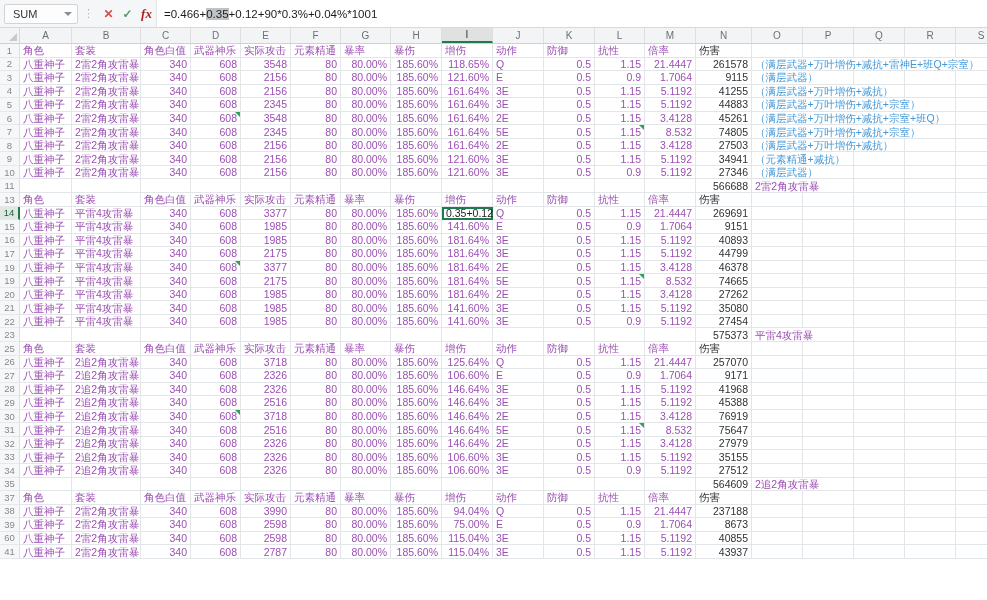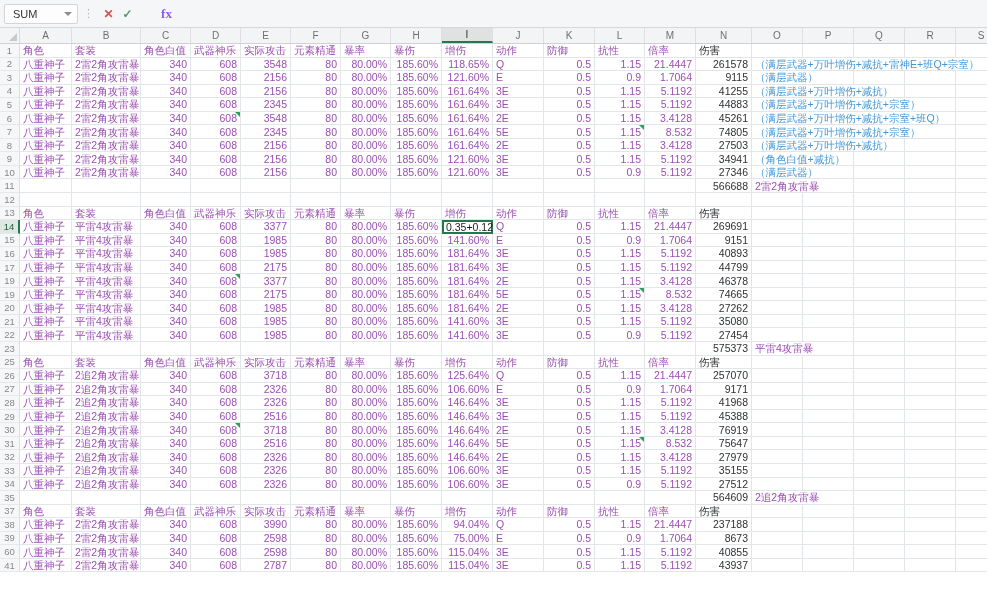--- a/index.html
+++ b/index.html
@@ -25,21 +25,21 @@
     border-right: 4px solid transparent; border-top: 4px solid #8a8d90;
   }
   .dots { color: #b2b5b8; font-size: 11px; margin: 0 5px; user-select: none; }
   .fb-btn {
     width: 19px; height: 19px; border: none; background: transparent;
     display: flex; align-items: center; justify-content: center;
     font-size: 12px; cursor: default;
   }
   .fb-cancel { color: #d4504c; font-weight: bold; }
   .fb-confirm { color: #4d9e63; font-weight: bold; }
-  .fb-fx { font-family: "Liberation Serif", serif; font-weight: bold; color: #8b5cf6; font-size: 13px; margin-left: 20px; }
+  .fb-fx { font-family: "Liberation Serif", serif; font-style: italic; font-weight: bold; color: #b91c1c; font-size: 13px; }
   .formula-input {
     flex: 1; height: 100%; background: #ffffff; border-left: 1px solid #e2e3e5;
     display: flex; align-items: center; padding-left: 7px;
     font-size: 11.5px; color: #1c1c1c; white-space: pre;
   }
   .formula-input .sel { background: #bfc3c6; }
   
   .col-strip { height: 16px; display: flex; background: #f3f4f5; border-bottom: 1px solid #cfd1d3; }
   .corner { width: 20px; flex: 0 0 20px; position: relative; border-right: 1px solid #d7d9db; }
   .corner::after {
@@ -97,20 +97,21 @@
 
 <div class="formula-bar">
   <div class="name-box">
     <span>SUM</span>
     <span class="chev"></span>
   </div>
   <span class="dots">⋮</span>
   <button class="fb-btn fb-cancel">✕</button>
   <button class="fb-btn fb-confirm">✓</button>
   <button class="fb-btn fb-fx">fx</button>
+  <div class="formula-input"><span>=0.466+</span><span class="sel">0.35</span><span>+0.12+90*0.3%+0.04%*1001</span></div>
 </div>
 
 <div class="col-strip">
   <div class="corner"></div>
 <div class="colhead" style="width: 52px;">A</div>
     <div class="colhead" style="width: 69px;">B</div>
     <div class="colhead" style="width: 50px;">C</div>
     <div class="colhead" style="width: 50px;">D</div>
     <div class="colhead" style="width: 50px;">E</div>
     <div class="colhead" style="width: 50px;">F</div>
@@ -330,21 +331,21 @@
       <div class="cell num" style="width: 50px;">80</div>
       <div class="cell num" style="width: 50px;">80.00%</div>
       <div class="cell num" style="width: 51px;">185.60%</div>
       <div class="cell num" style="width: 51px;">121.60%</div>
       <div class="cell" style="width: 51px;">3E</div>
       <div class="cell num" style="width: 51px;">0.5</div>
       <div class="cell num" style="width: 50px;">1.15</div>
       <div class="cell num" style="width: 51px;">5.1192</div>
       <div class="cell dark num" style="width: 56px;">34941</div>
       <div class="cell blue spill" style="width: 51px;">
-        <span class="t">（角色白值+减抗）</span>
+        <span class="t">（元素精通+减抗）</span>
       </div>
       <div class="cell num" style="width: 51px;"></div>
       <div class="cell num" style="width: 51px;"></div>
       <div class="cell num" style="width: 51px;"></div>
       <div class="cell num" style="width: 51px;"></div>
     </div>
     <div class="row">
       <div class="gutter">10</div>
       <div class="cell" style="width: 52px;">八重神子</div>
       <div class="cell" style="width: 69px;">2雷2角攻雷暴</div>
@@ -380,42 +381,20 @@
       <div class="cell" style="width: 51px;"></div>
       <div class="cell" style="width: 51px;"></div>
       <div class="cell" style="width: 51px;"></div>
       <div class="cell" style="width: 51px;"></div>
       <div class="cell" style="width: 50px;"></div>
       <div class="cell" style="width: 51px;"></div>
       <div class="cell dark num" style="width: 56px;">566688</div>
       <div class="cell spill" style="width: 51px;">
         <span class="t">2雷2角攻雷暴</span>
       </div>
-      <div class="cell" style="width: 51px;"></div>
-      <div class="cell" style="width: 51px;"></div>
-      <div class="cell" style="width: 51px;"></div>
-      <div class="cell" style="width: 51px;"></div>
-    </div>
-    <div class="row">
-      <div class="gutter">12</div>
-      <div class="cell" style="width: 52px;"></div>
-      <div class="cell" style="width: 69px;"></div>
-      <div class="cell" style="width: 50px;"></div>
-      <div class="cell" style="width: 50px;"></div>
-      <div class="cell" style="width: 50px;"></div>
-      <div class="cell" style="width: 50px;"></div>
-      <div class="cell" style="width: 50px;"></div>
-      <div class="cell" style="width: 51px;"></div>
-      <div class="cell" style="width: 51px;"></div>
-      <div class="cell" style="width: 51px;"></div>
-      <div class="cell" style="width: 51px;"></div>
-      <div class="cell" style="width: 50px;"></div>
-      <div class="cell" style="width: 51px;"></div>
-      <div class="cell" style="width: 56px;"></div>
-      <div class="cell" style="width: 51px;"></div>
       <div class="cell" style="width: 51px;"></div>
       <div class="cell" style="width: 51px;"></div>
       <div class="cell" style="width: 51px;"></div>
       <div class="cell" style="width: 51px;"></div>
     </div>
     <div class="row">
       <div class="gutter">13</div>
       <div class="cell" style="width: 52px;">角色</div>
       <div class="cell" style="width: 69px;">套装</div>
       <div class="cell" style="width: 50px;">角色白值</div>

